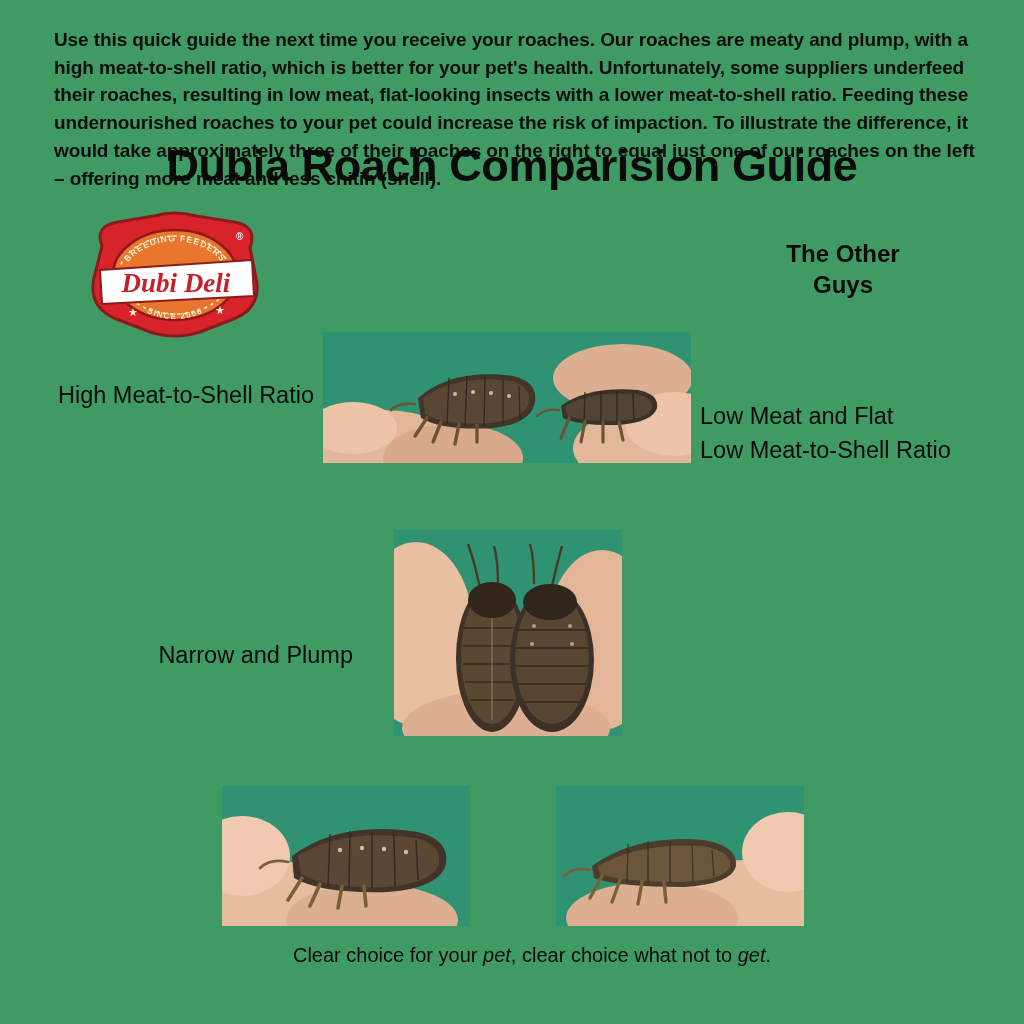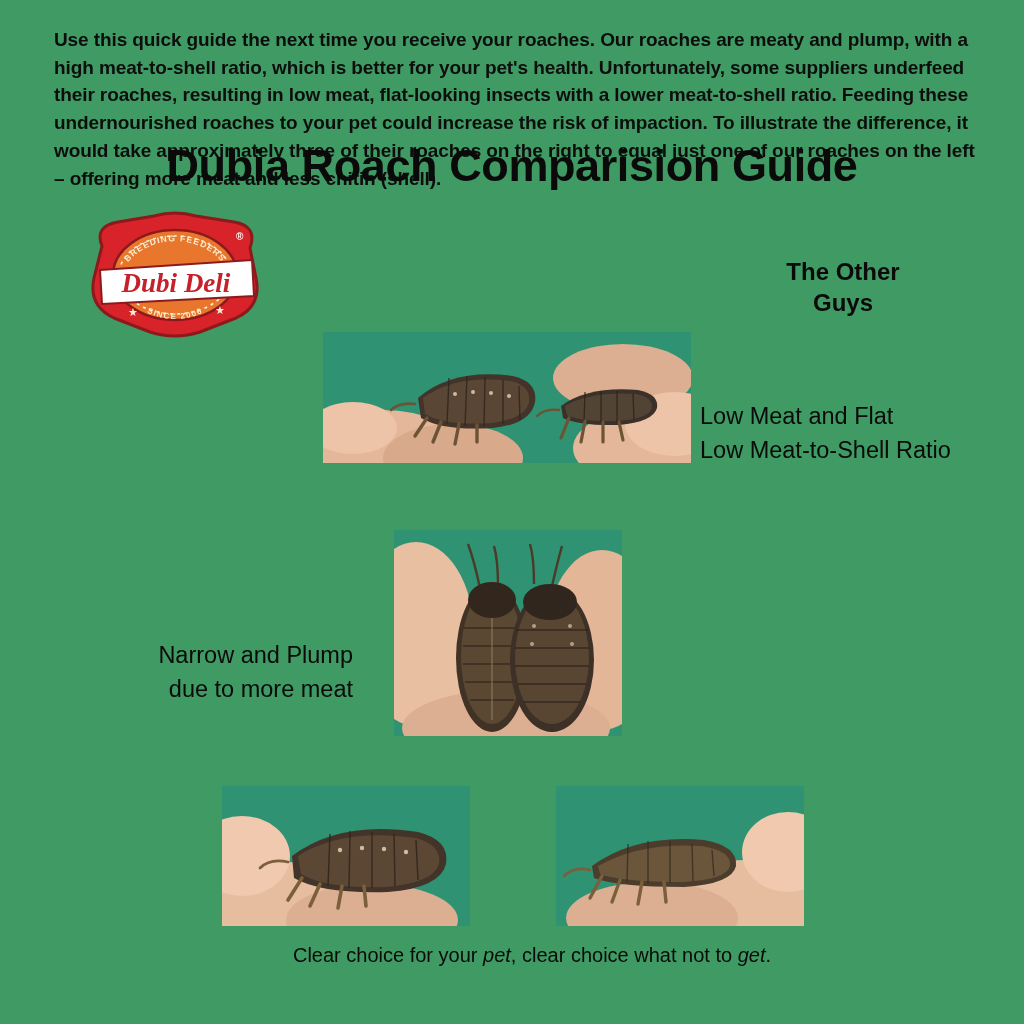--- a/index.html
+++ b/index.html
@@ -49,21 +49,21 @@
     left: 84px;
     top: 208px;
     width: 182px;
     height: 134px;
   }
 
   
   .other-guys {
     position: absolute;
     left: 740px;
-    top: 256px;
+    top: 238px;
     width: 206px;
     text-align: center;
     font-size: 24px;
     font-weight: bold;
     line-height: 1.3;
     color: #0a0a0a;
   }
 
   
   .photo {
@@ -187,20 +187,21 @@
       <g stroke="#6b5336" stroke-width="3.2" fill="none" stroke-linecap="round">
         <path d="M246 86 L238 106"></path>
           <path d="M262 89 L258 110"></path>
           <path d="M280 90 L280 110"></path>
           <path d="M296 90 L300 108"></path>
       </g>
       <path d="M236 78 Q222 76 214 84" stroke="#6b5336" stroke-width="2.4" fill="none" stroke-linecap="round"></path>
     </svg>
   </div>
   <div class="cap right-align" style="left:8px; top:378px; width:306px;">
+    <div>High Meat-to-Shell Ratio</div>
   </div>
   <div class="cap left-align" style="left:700px; top:378px; width:320px;margin-top:21px;">
     <div>Low Meat and Flat</div>
     <div>Low Meat-to-Shell Ratio</div>
   </div>
 
   <div class="photo" style="left:394px; top:530px; width:228px; height:206px;">
     <svg viewBox="0 0 228 206" width="228" height="206">
       <rect width="228" height="206" fill="#2f9272"></rect>
 
@@ -238,21 +239,20 @@
       <g fill="#c9b89d" opacity="0.8">
         <circle cx="140" cy="96" r="2"></circle>
           <circle cx="176" cy="96" r="2"></circle>
         <circle cx="138" cy="114" r="2"></circle>
           <circle cx="178" cy="114" r="2"></circle>
       </g>
     </svg>
   </div>
   <div class="cap right-align" style="left:8px; top:638px; width:345px;">
     <div>Narrow and Plump</div>
-    <div>due to more meat</div>
   </div>
 
   <div class="photo" style="left:222px; top:786px; width:248px; height:140px;">
     <svg viewBox="0 0 248 140" width="248" height="140">
       <rect width="248" height="140" fill="#2f9272"></rect>
       <ellipse cx="62" cy="120" rx="86" ry="44" fill="#e7bda0"></ellipse>
       <ellipse cx="20" cy="70" rx="48" ry="40" fill="#f0c9ae"></ellipse>
       <ellipse cx="150" cy="134" rx="86" ry="36" fill="#dcae92"></ellipse>
       <path d="M70 70 Q118 34 196 46 Q228 54 224 78 Q218 102 166 106 Q100 108 72 92 Z" fill="#43342a"></path>
       <path d="M76 70 Q120 42 194 52 Q220 59 217 78 Q211 97 164 101 Q104 103 79 88 Z" fill="#5b4734"></path>

